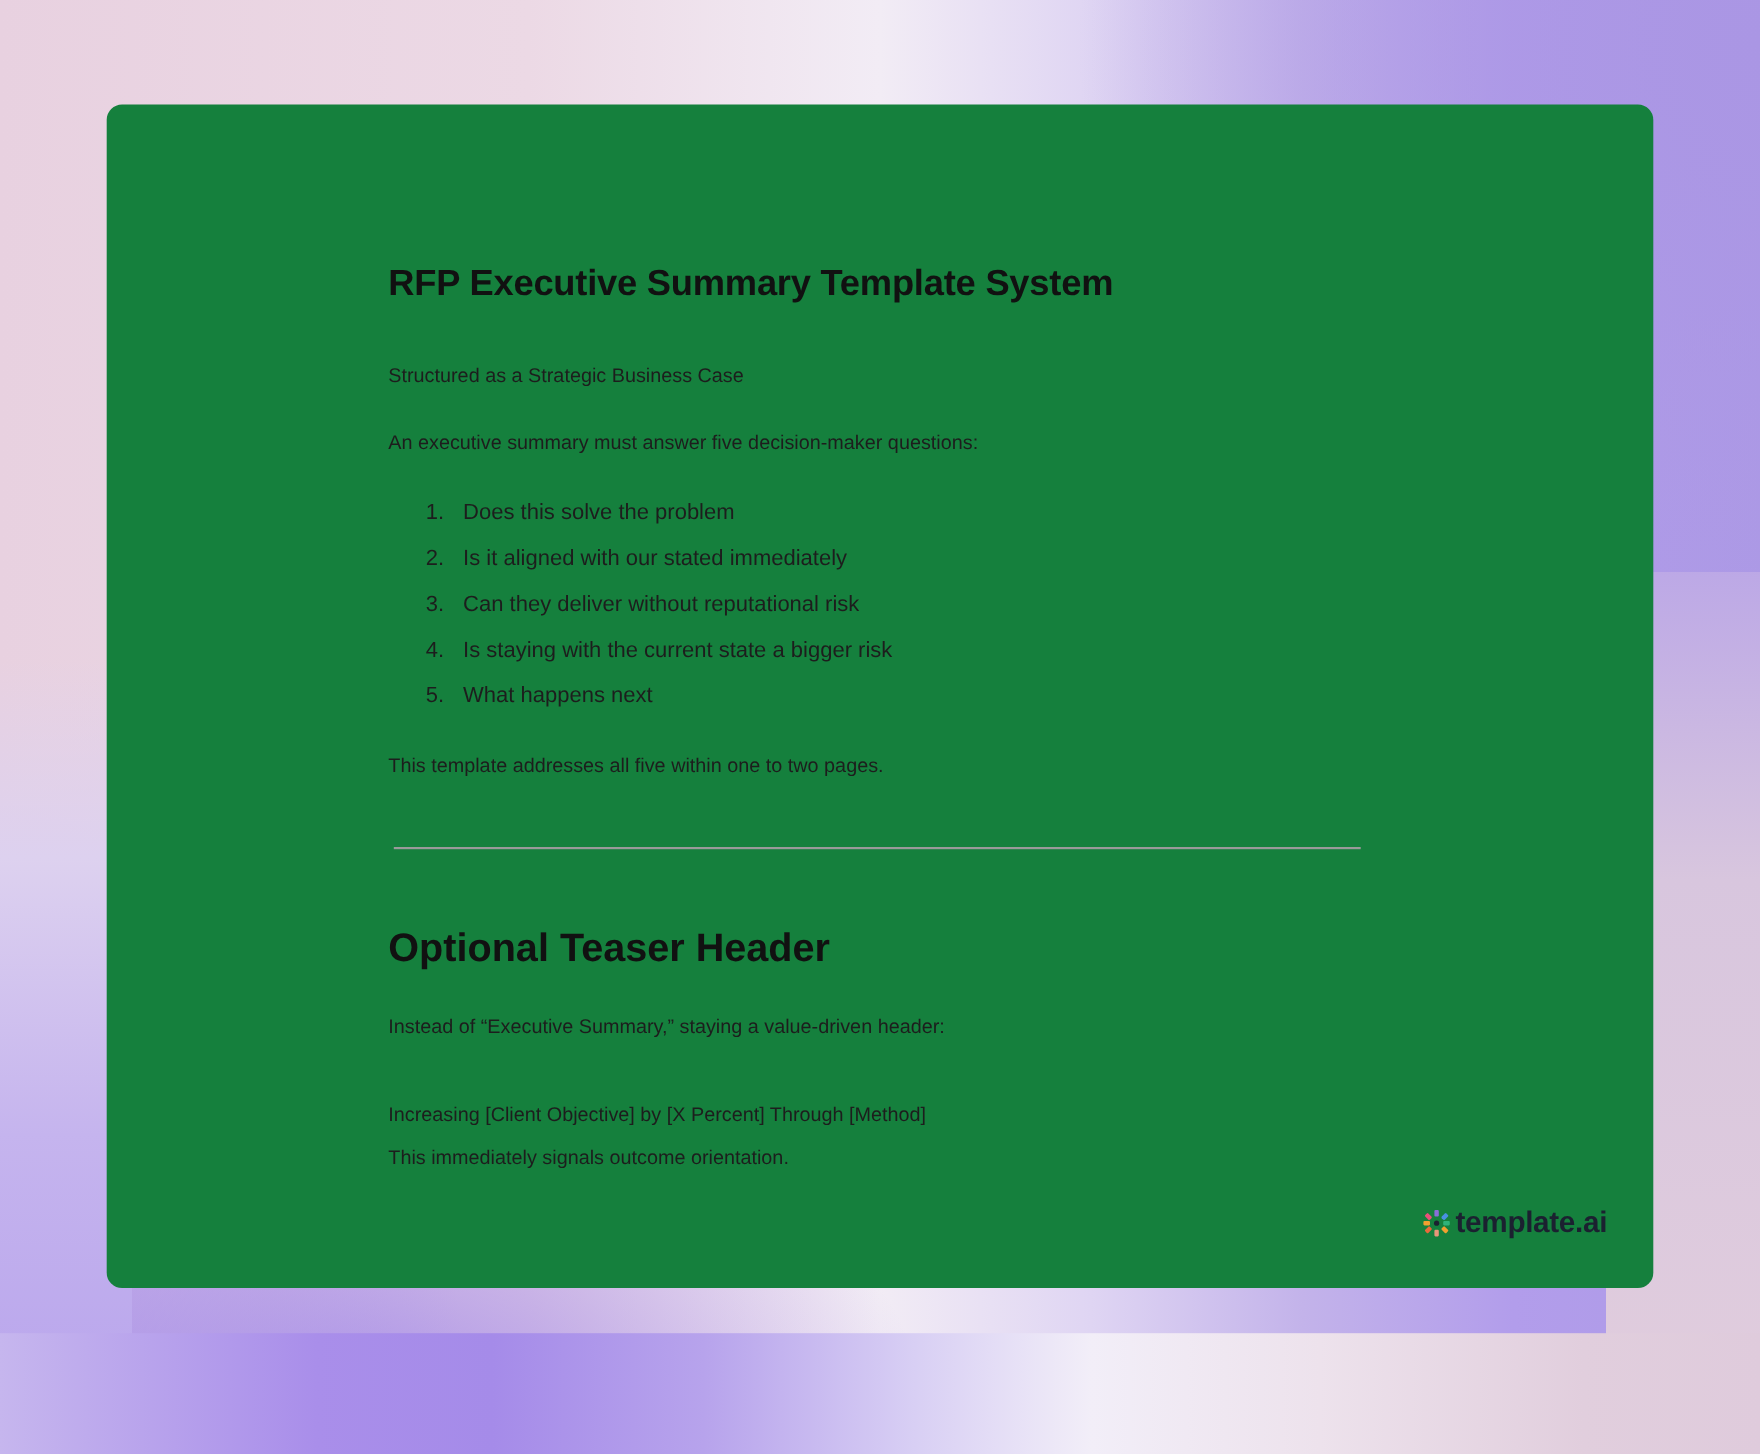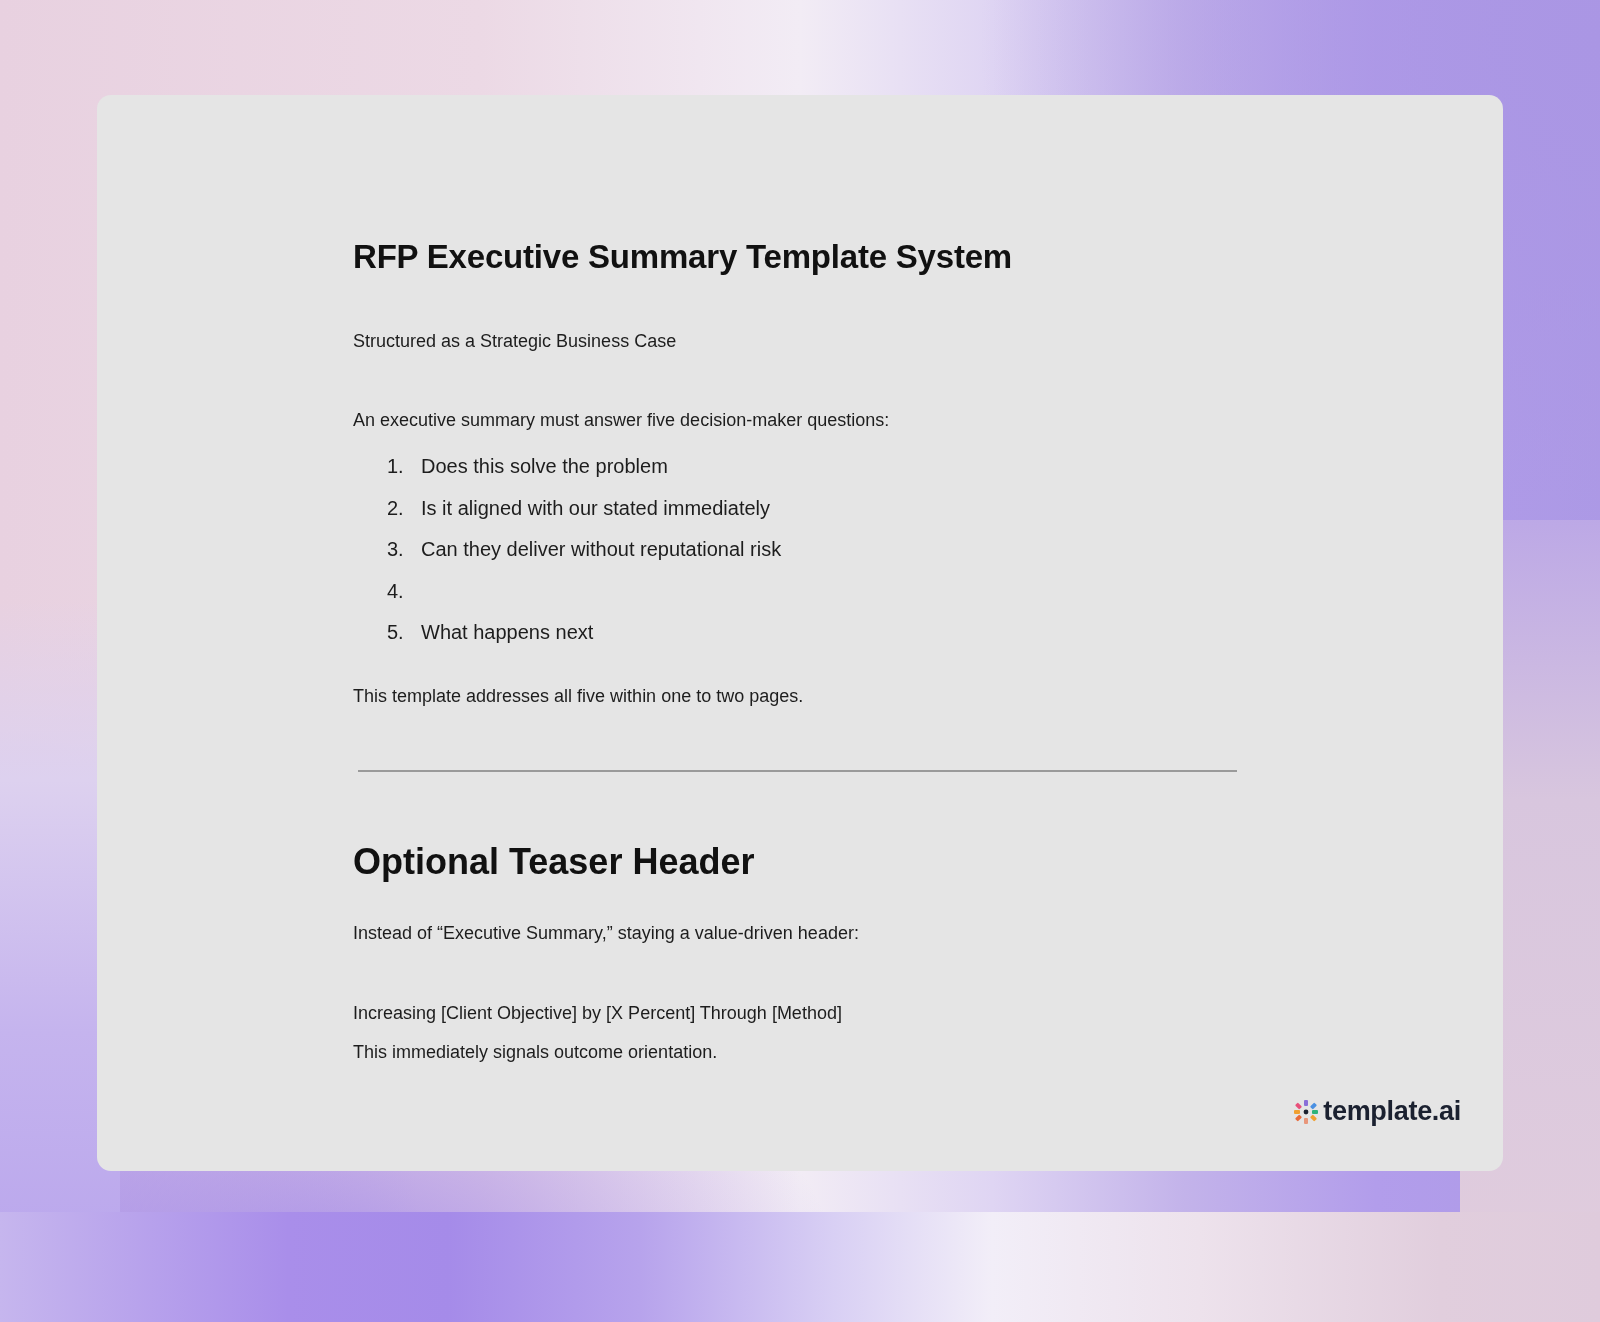--- a/index.html
+++ b/index.html
@@ -33,21 +33,21 @@
       position: absolute;
       left: 0; top: 600px; width: 120px; height: 720px;
       background: linear-gradient(180deg, rgba(232,213,228,0) 0%, #ddd1ef 25%, #c5b4ee 60%, #b7a3ec 100%);
     }
     .card {
       position: absolute;
       left: 97px;
       top: 95px;
       width: 1406px;
       height: 1076px;
-      background: #e5e5e5;
+      background: #15803d;
       border-radius: 14px;
     }
     .content {
       position: absolute;
       left: 256px;
       top: 0;
       width: 900px;
     }
     .title {
       position: absolute;
@@ -62,21 +62,21 @@
     }
     .para {
       position: absolute;
       left: 0;
       margin: 0;
       font-size: 18px;
       color: #1d1d1d;
       white-space: nowrap;
     }
     .p-sub { top: 236px; }
-    .p-intro { top: 315px; text-align: center; }
+    .p-intro { top: 297px; text-align: center; }
     .p-closing { top: 591px; }
     .p-teaser-intro { top: 828px; }
     .p-example { top: 892px; margin-top: 16px; }
     .p-outcome { top: 947px; }
 
     .qlist {
       position: absolute;
       top: 360px;
       left: 34px;
       margin: 0;
@@ -156,20 +156,21 @@
       <li>
         <span class="num">2.</span>
         <span>Is it aligned with our stated immediately</span>
       </li>
       <li>
         <span class="num">3.</span>
         <span>Can they deliver without reputational risk</span>
       </li>
       <li>
         <span class="num">4.</span>
+        <span>Is staying with the current state a bigger risk</span>
       </li>
       <li>
         <span class="num">5.</span>
         <span>What happens next</span>
       </li>
     </ol>
 
     <p class="para p-closing">This template addresses all five within one to two pages.</p>
 
     <div class="divider"></div>

